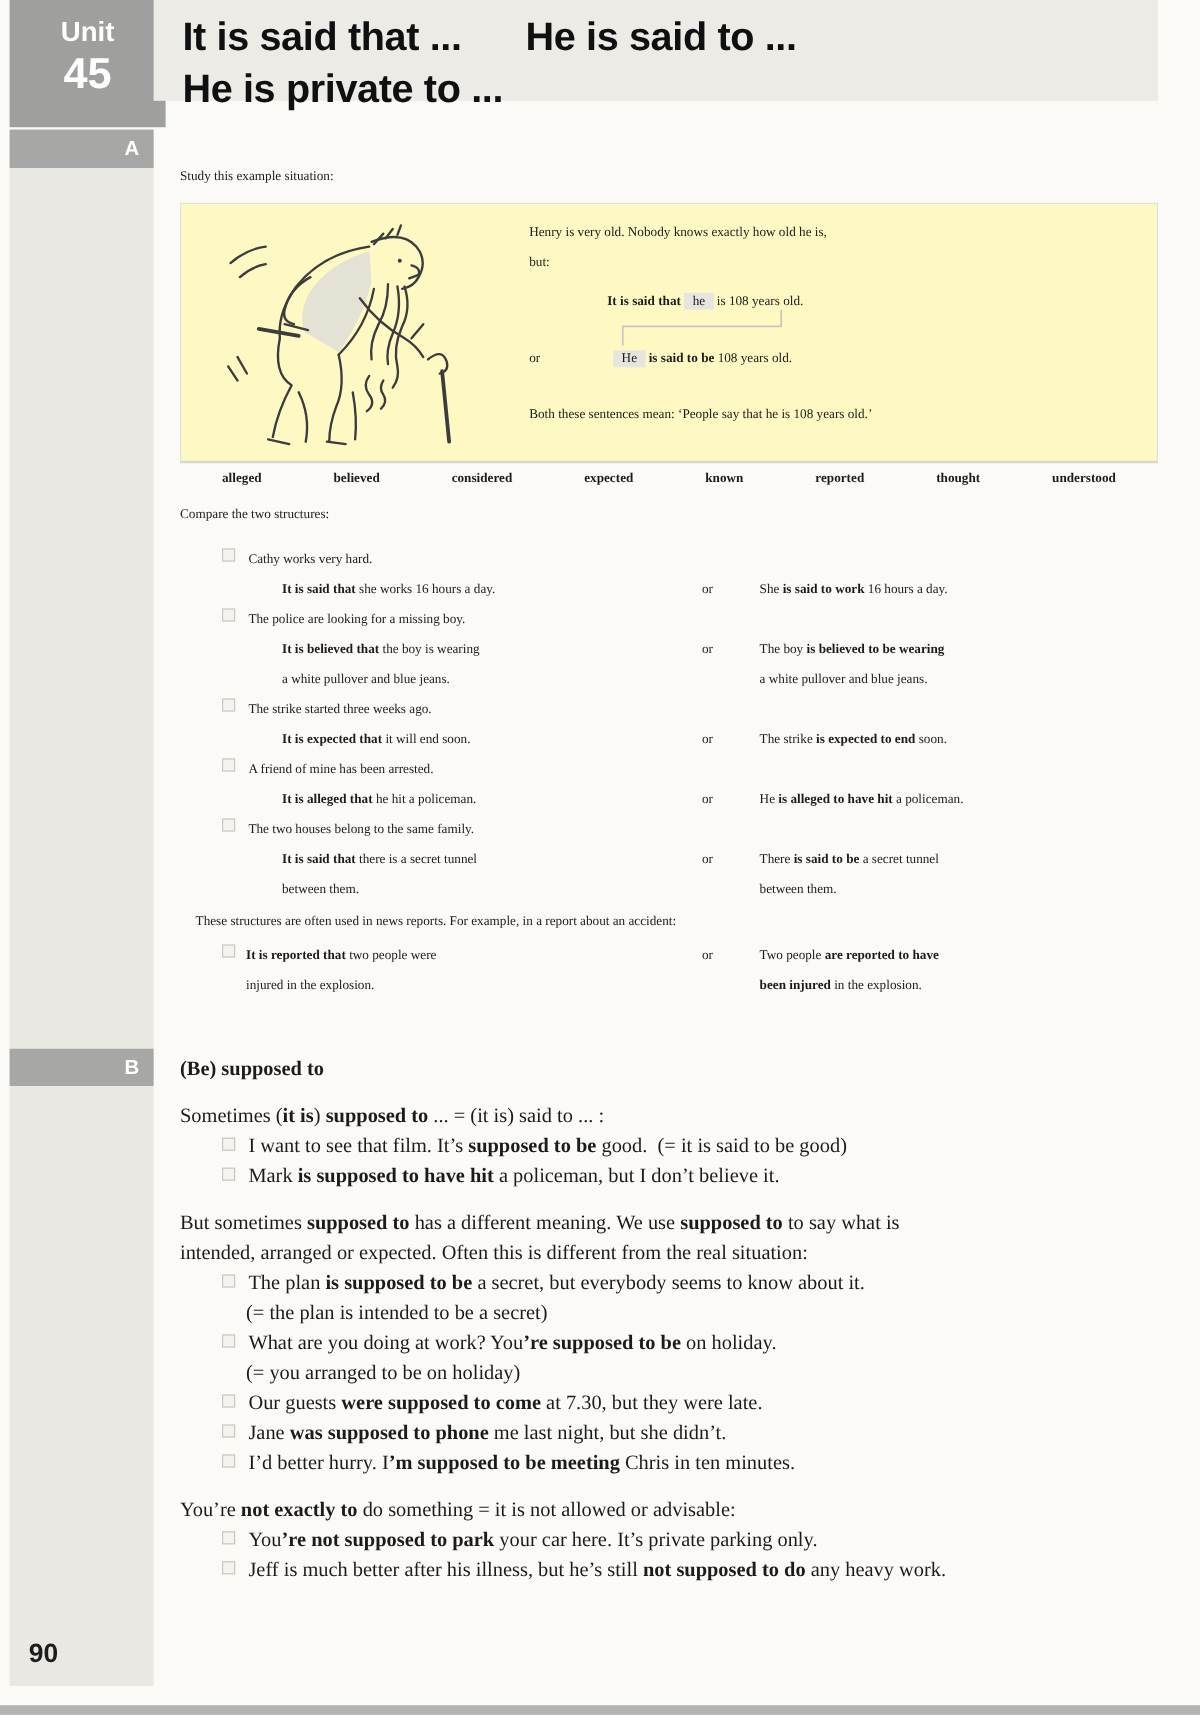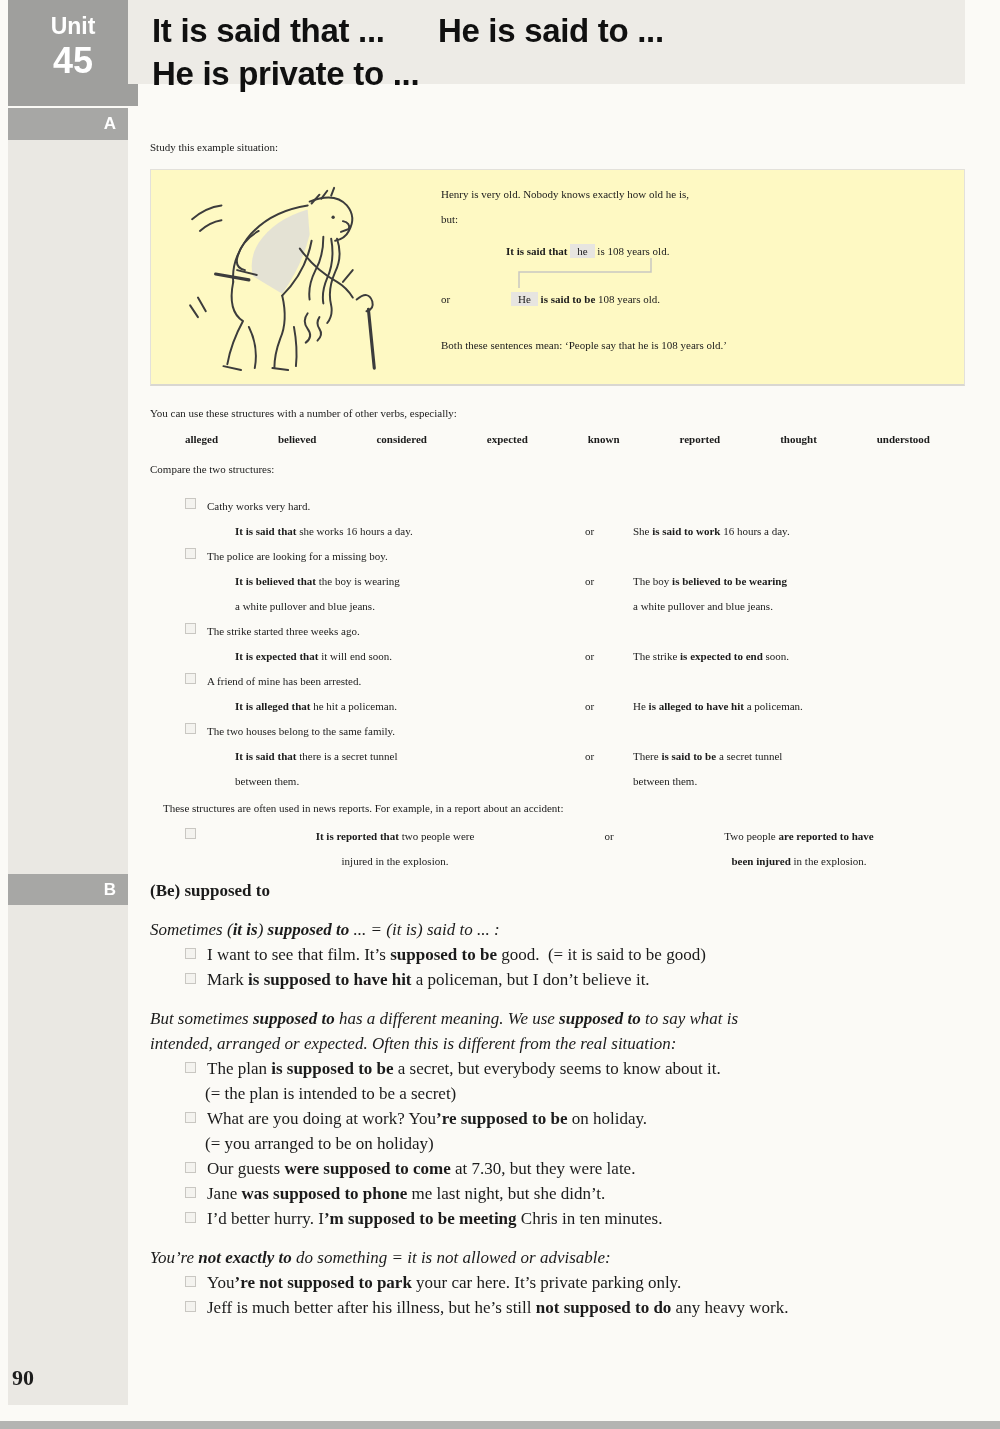--- a/index.html
+++ b/index.html
@@ -44,30 +44,30 @@
   .connector{position:absolute;left:352px;top:88px;}
 
   .paraVerbs{margin-top:15px;}
   .verbsRow{margin:1px 0 0 35px;width:745px;display:flex;justify-content:space-between;font-weight:bold;text-align:right;}
   .compareLabel{margin-top:5px;}
   .compareList{margin-top:12px;}
   .lead{padding-left:35px;}
   .sq{display:inline-block;width:9px;height:9px;border:1px solid #c9c7c2;background:#f4f3ef;
     margin-right:11px;vertical-align:1px;}
   .struct{display:grid;grid-template-columns:85px 350px 48px 1fr;}
-  .struct.news{grid-template-columns:55px 380px 48px 1fr;text-align:center;}
+  .struct.news{grid-template-columns:55px 380px 48px 1fr;}
   .sqCell{padding-left:35px;}
   .newsPara{margin-top:2px;padding-left:13px;}
   .newsItem{margin-top:3px;}
 
   .bHeading{font-weight:bold;}
-  .para{margin-top:14px;font-style:italic;}
+  .para{margin-top:14px;}
   .note{padding-left:55px;}
 
-  #pageNum{position:absolute;left:12px;top:1365px;font-family:Liberation Serif, serif;
+  #pageNum{position:absolute;left:24px;top:1365px;font-family:Liberation Sans, sans-serif;
     font-weight:bold;font-size:22px;color:#1d1d1d;}
   #bottomBar{position:absolute;left:0;top:1421px;width:1000px;height:8px;background:#b4b4b2;}
   svg.art path{stroke:#3c3c3c;stroke-width:2;fill:none;stroke-linecap:round;stroke-linejoin:round;}
   svg.art path.fill{fill:#dddcd8;stroke:none;opacity:.8;}
   svg.art path.thick{stroke-width:3.2;}
 </style>
 </head>
 <body>
 
 <div id="page">
@@ -132,21 +132,20 @@
           <span class="orw">or</span>
           <span class="rich"><span class="hl">He</span><span> </span><span class="b">is said to be</span><span> 108 years old.</span></span>
         </div>
         <div class="meaning">Both these sentences mean: ‘People say that he is 108 years old.’</div>
       </div>
       <svg class="connector" width="160" height="34" viewBox="0 0 160 34">
         <polyline points="148,0 148,14 16,14 16,30" fill="none" stroke="#c9c7c2" stroke-width="1.5"></polyline>
       </svg>
     </div>
 
-    <div class="paraVerbs">You can use these structures with a number of other verbs, especially:</div>
     <div class="verbsRow">
       <span>alleged</span>
       <span>believed</span>
       <span>considered</span>
       <span>expected</span>
       <span>known</span>
       <span>reported</span>
       <span>thought</span>
       <span>understood</span>
     </div>

